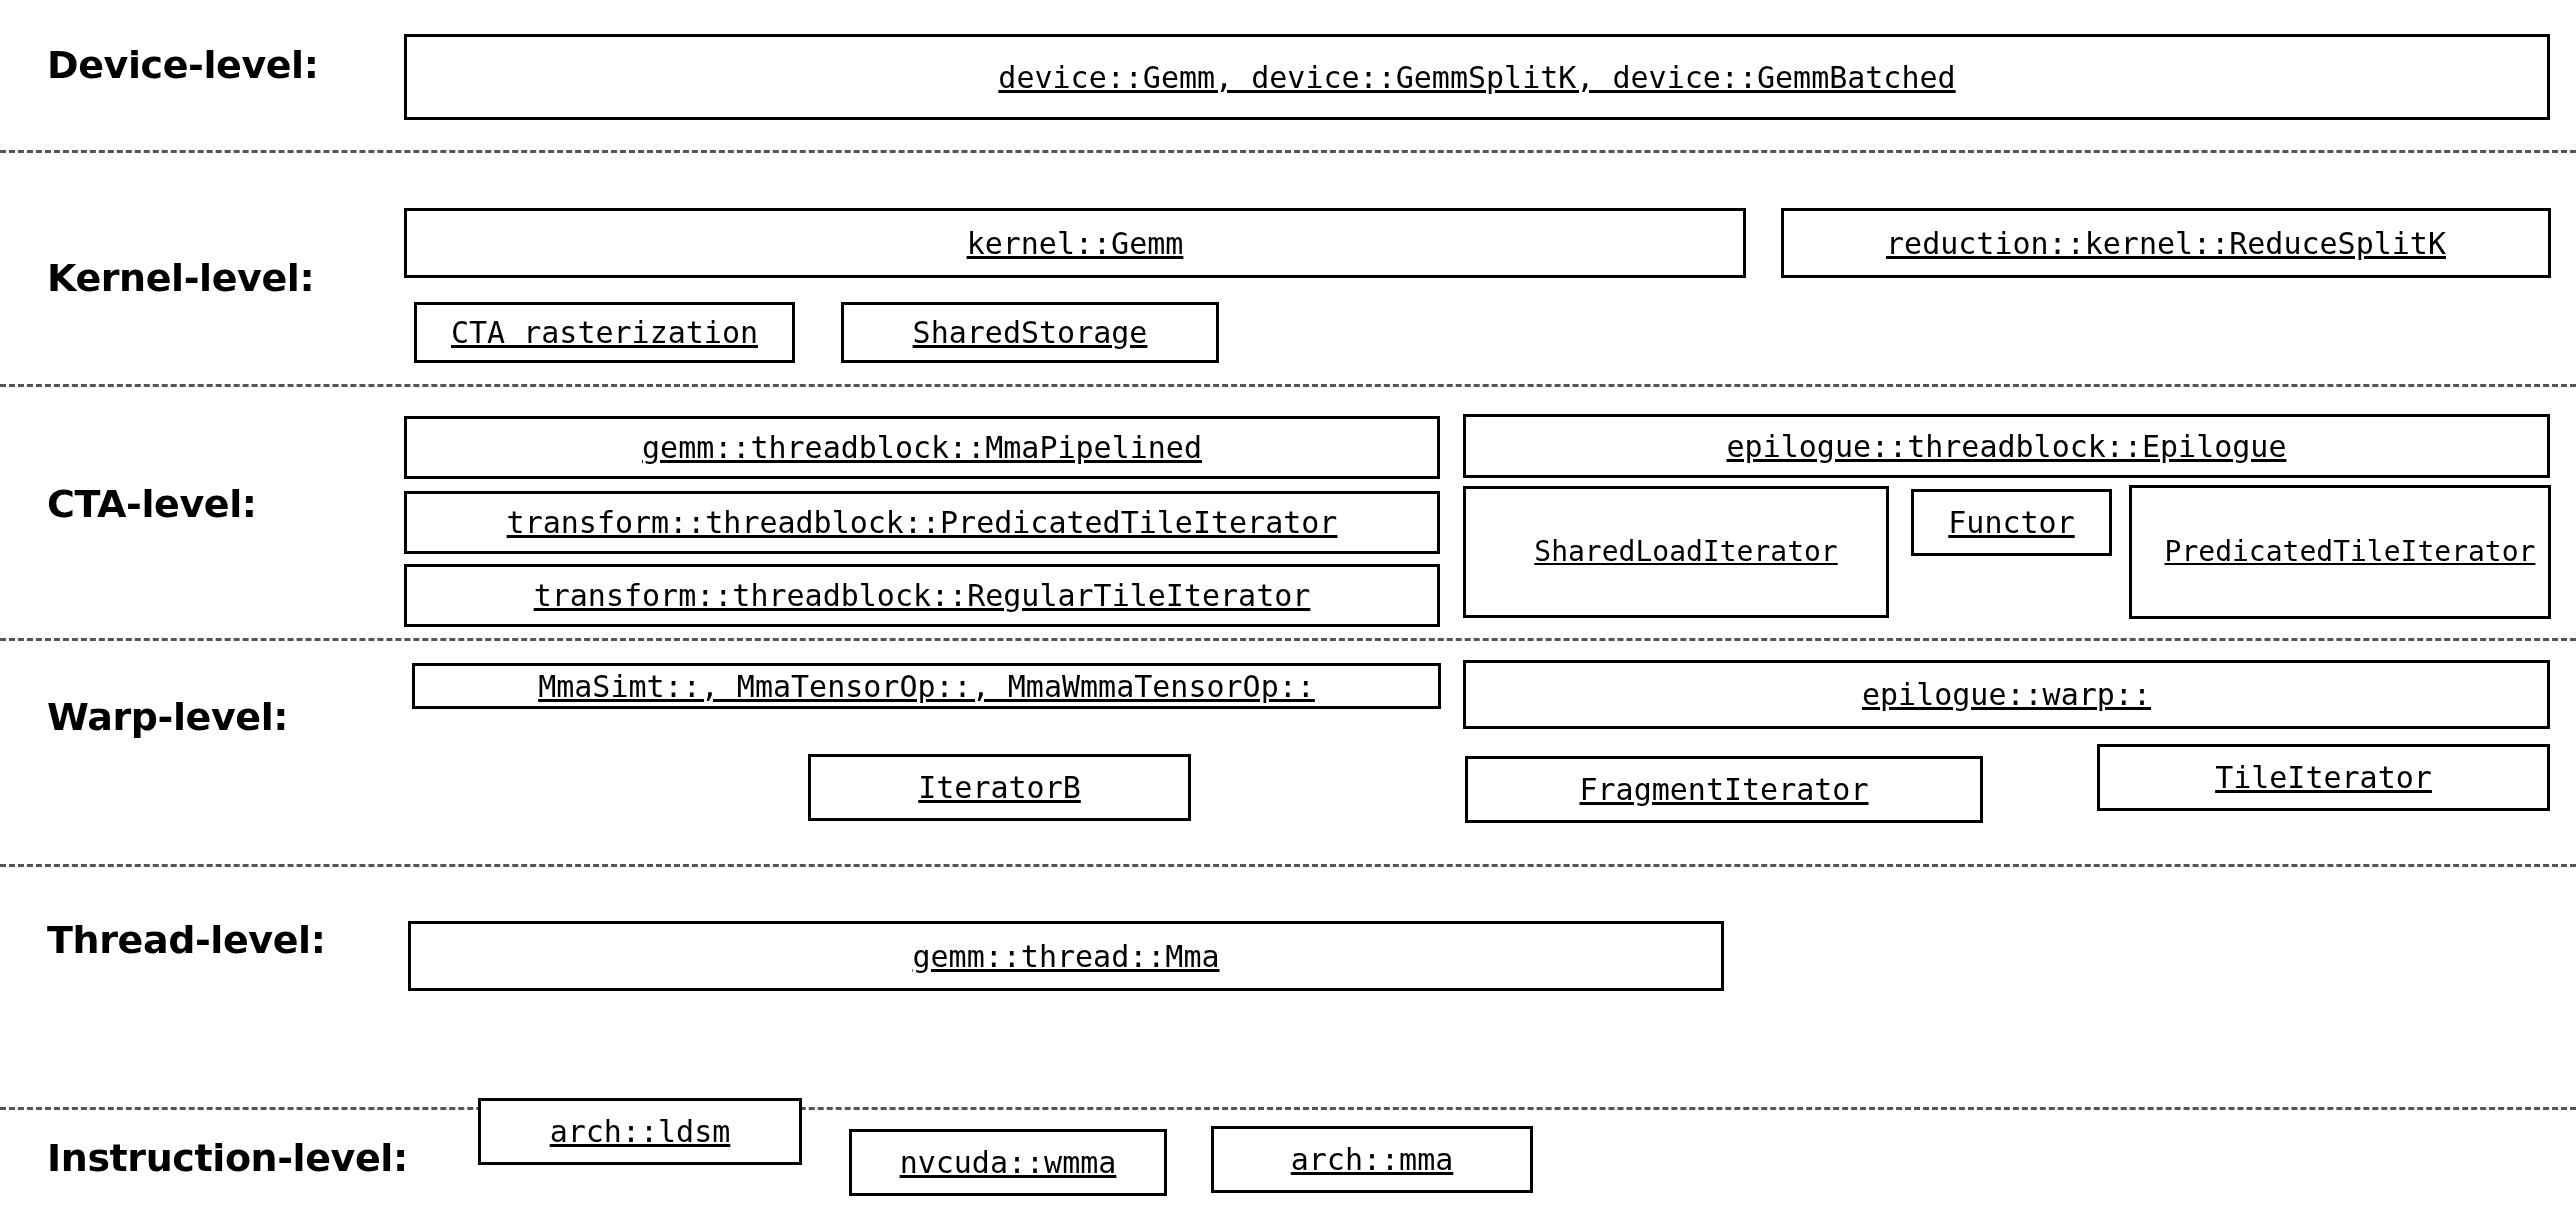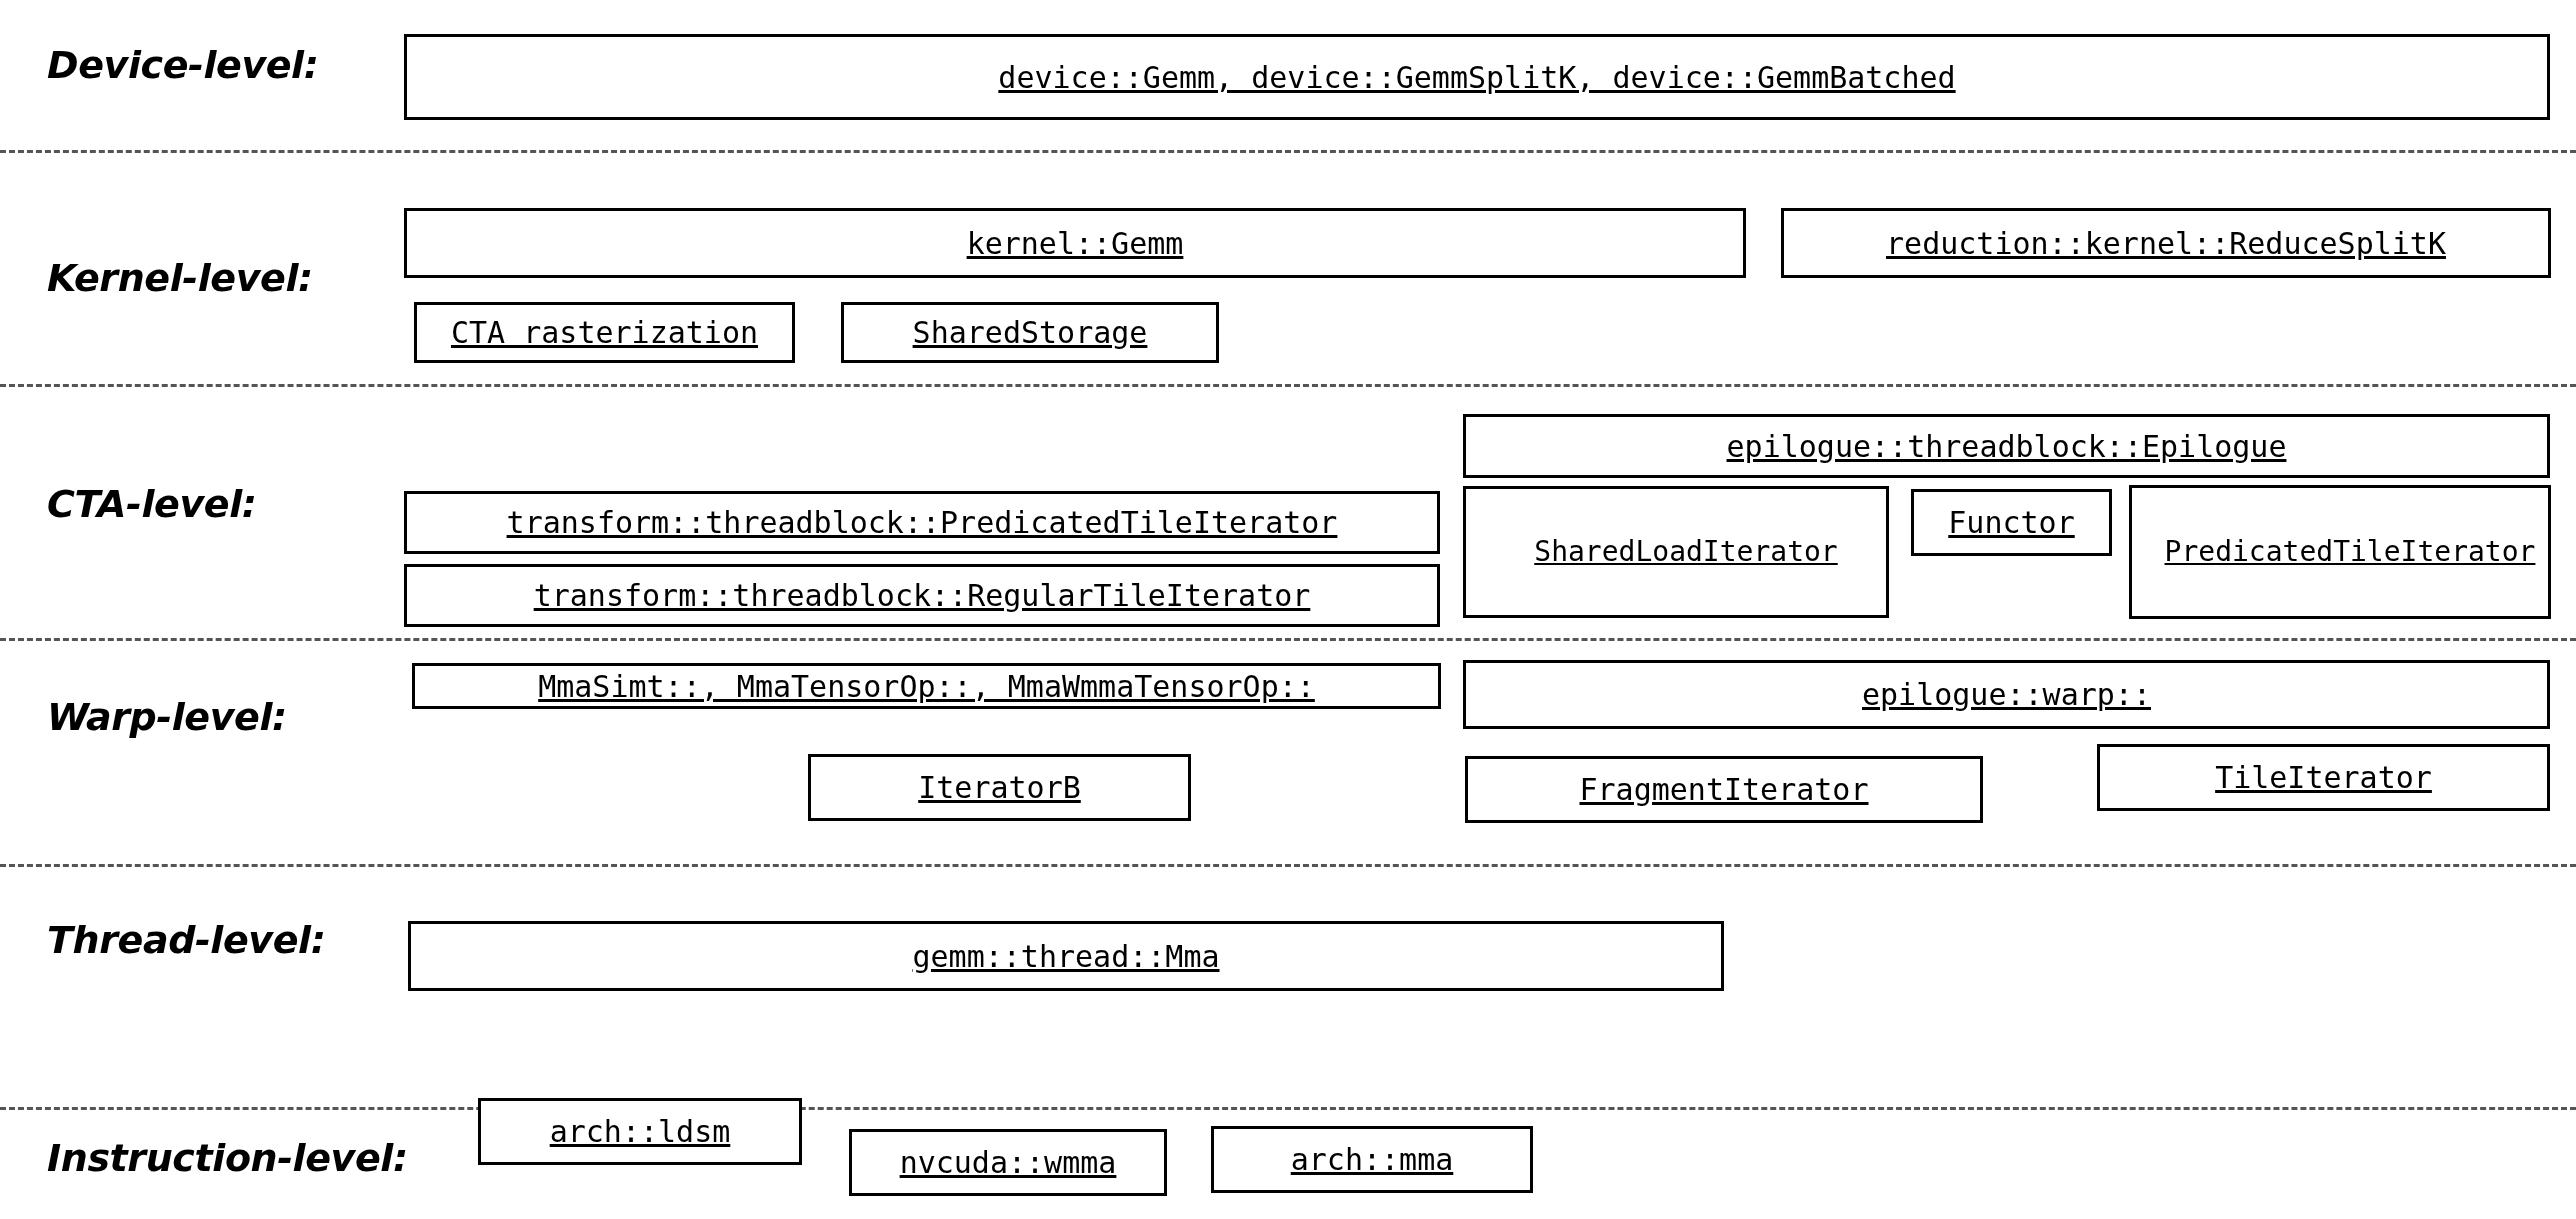--- a/index.html
+++ b/index.html
@@ -18,21 +18,20 @@
   
   .level-label {
     position: absolute;
     font-family: "DejaVu Sans", sans-serif;
     font-weight: bold;
     font-size: 38px;
     color: #000000;
     white-space: nowrap;
     letter-spacing: -0.4px;
     line-height: 1;
-    font-style: italic;
   }
   
   .separator {
     position: absolute;
     left: 0;
     width: 2576px;
     height: 0;
     border-top: 3.8px dashed #555555;
   }
   
@@ -73,20 +72,21 @@
   <div class="box" style="left:1781px; top:208px; width:770px; height:70px;">reduction::kernel::ReduceSplitK</div>
 
   <div class="box" style="left:414px; top:302px; width:381px; height:61px;">CTA rasterization</div>
 
   <div class="box" style="left:841px; top:302px; width:378px; height:61px;">SharedStorage</div>
 
   <div class="separator" style="top:384px;"></div>
 
   <div class="level-label" style="left:47px; top:485px;">CTA-level:</div>
 
+  <div class="box" style="left:404px; top:416px; width:1036px; height:63px;">gemm::threadblock::MmaPipelined</div>
 
   <div class="box" style="left:1463px; top:414px; width:1087px; height:64px;">epilogue::threadblock::Epilogue</div>
 
   <div class="box" style="left:404px; top:491px; width:1036px; height:63px;">transform::threadblock::PredicatedTileIterator</div>
 
   <div class="box tight" style="left:1463px; top:486px; width:426px; height:132px;">SharedLoadIterator</div>
 
   <div class="box" style="left:1911px; top:489px; width:201px; height:67px;">Functor</div>
 
   <div class="box tight" style="left:2129px; top:485px; width:422px; height:134px;">PredicatedTileIterator</div>

